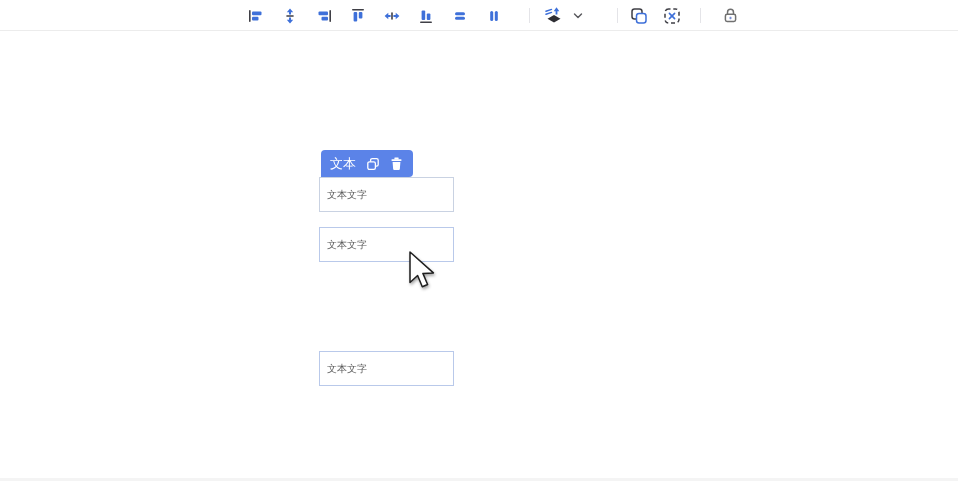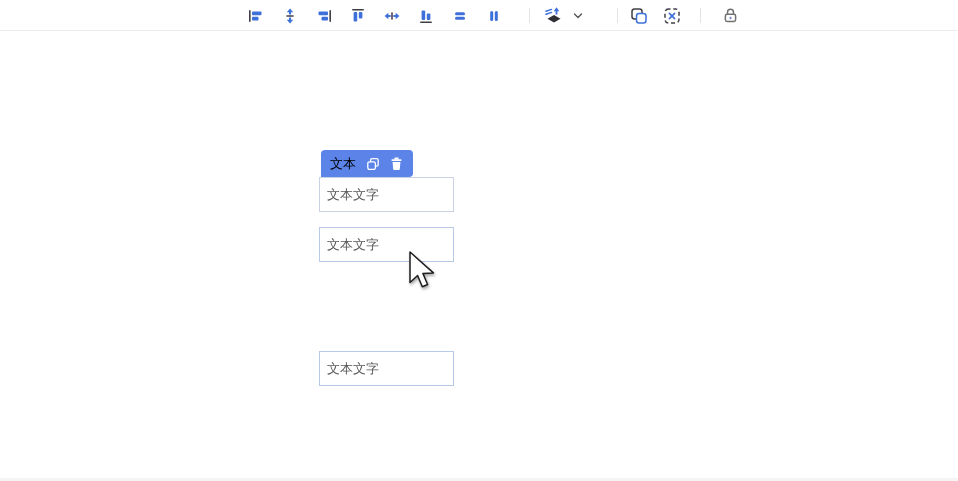--- a/index.html
+++ b/index.html
@@ -34,29 +34,29 @@
     position: absolute; left: 0; bottom: 0; width: 958px; height: 3px;
     background: #f4f4f4;
   }
 
   
   .sel-badge {
     position: absolute; left: 321px; top: 150px; height: 27px;
     background: #5b83e8; border-radius: 4px 4px 4px 0;
     display: flex; align-items: center; gap: 10px;
     padding: 0 10px 0 9px;
-    color: #000000; font-size: 13px;
+    color: #ffffff; font-size: 13px;
   }
   .sel-badge .b-icon { display: flex; cursor: pointer; }
   .txt-box {
     position: absolute; left: 319px; width: 135px; height: 35px;
     background: #ffffff;
     display: flex; align-items: center;
     padding-left: 7px;
-    font-size: 13px; color: #595959;
+    font-size: 10px; color: #595959;
     cursor: pointer;
   }
   .txt-box.b1 { top: 177px; border: 1px solid #c9d2e2; }
   .txt-box.b2 { top: 227px; border: 1px solid #b9c9ea; }
   .txt-box.b3 { top: 351px; border: 1px solid #b9c9ea; }
 
   .cursor-wrap {
     position: absolute; left: 407px; top: 250px; width: 36px; height: 48px;
     pointer-events: none;
   }

